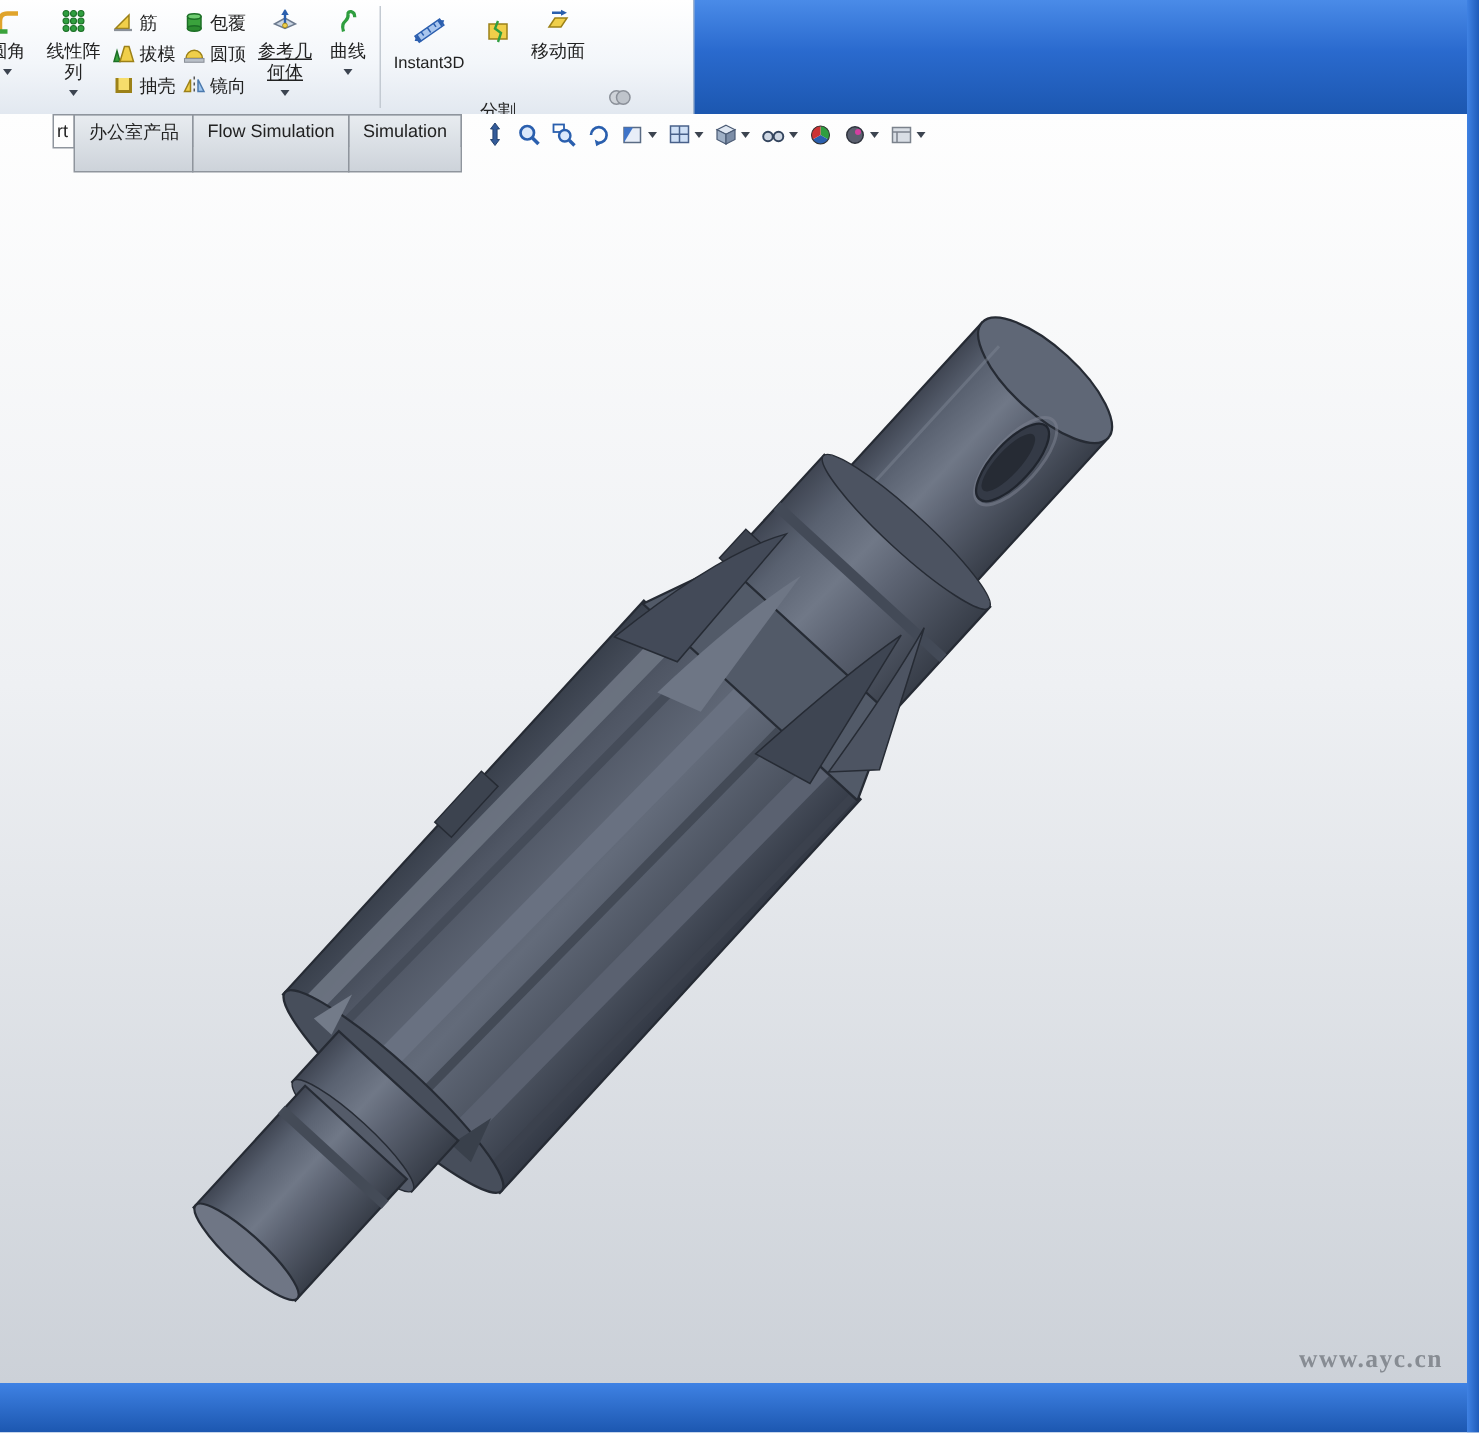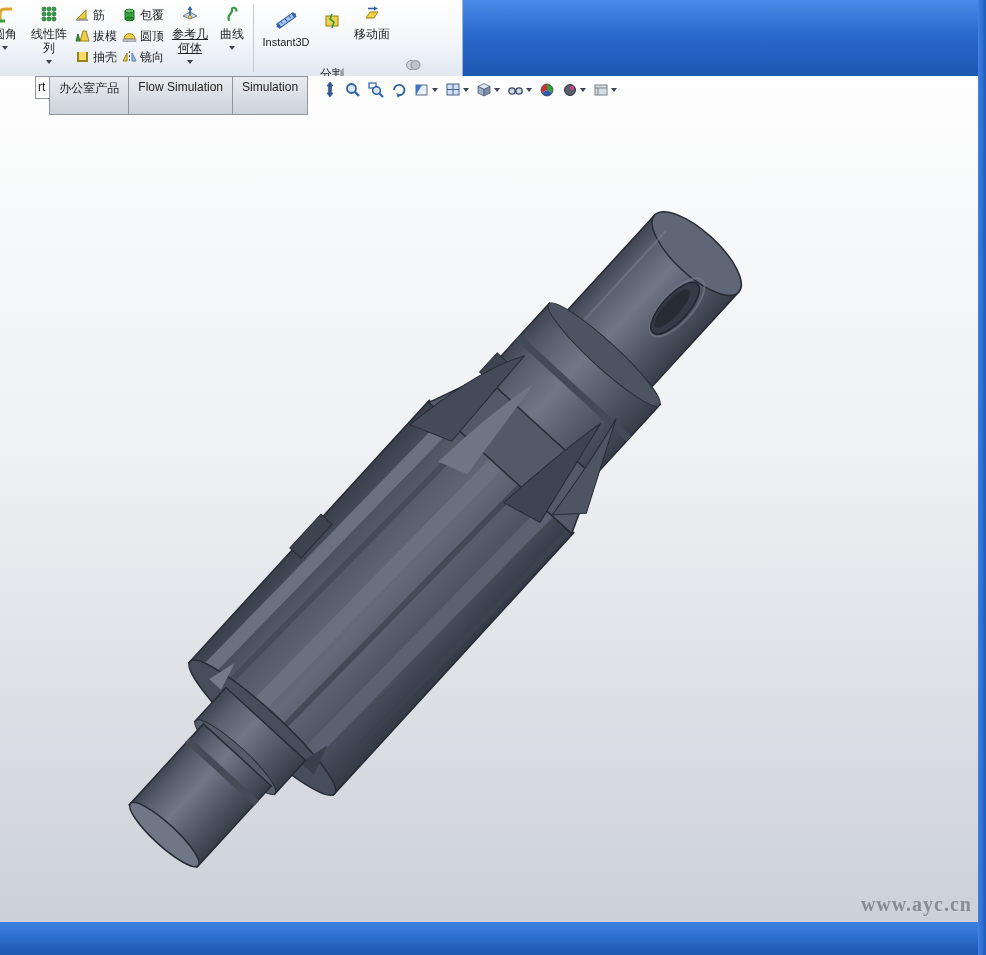--- a/index.html
+++ b/index.html
@@ -40,22 +40,22 @@
   .tab{padding:3px 9px 16px 9px;font-size:12px;color:#222;height:18px;
     background:linear-gradient(#e8ecf0,#cdd3da);border:1px solid #8f959d;margin-left:-1px;white-space:nowrap;}
   .tab-first{background:#fdfdfd;padding:3px 4px 0 2px;}
 
   
   .headsup{position:absolute;top:5px;left:322px;display:flex;align-items:center;gap:7px;z-index:25;}
   .hicon{display:flex;align-items:center;gap:2px;}
   .hcaret{width:0;height:0;border-left:3px solid transparent;
     border-right:3px solid transparent;border-top:4px solid #3c4450;}
 
-  .watermark{position:absolute;right:6px;bottom:6px;z-index:30;
-    font-family:"Liberation Serif",serif;font-weight:bold;font-size:20px;
+  .watermark{position:absolute;right:16px;bottom:6px;z-index:30;
+    font-family:"Liberation Serif",serif;font-weight:bold;font-size:17px;
     color:#878c93;letter-spacing:1px;}
 </style>
 </head>
 <body>
 
 <div class="header-band"></div>
 <div class="status-bar"></div>
 <div class="right-strip"></div>
 
 <div class="ribbon">

